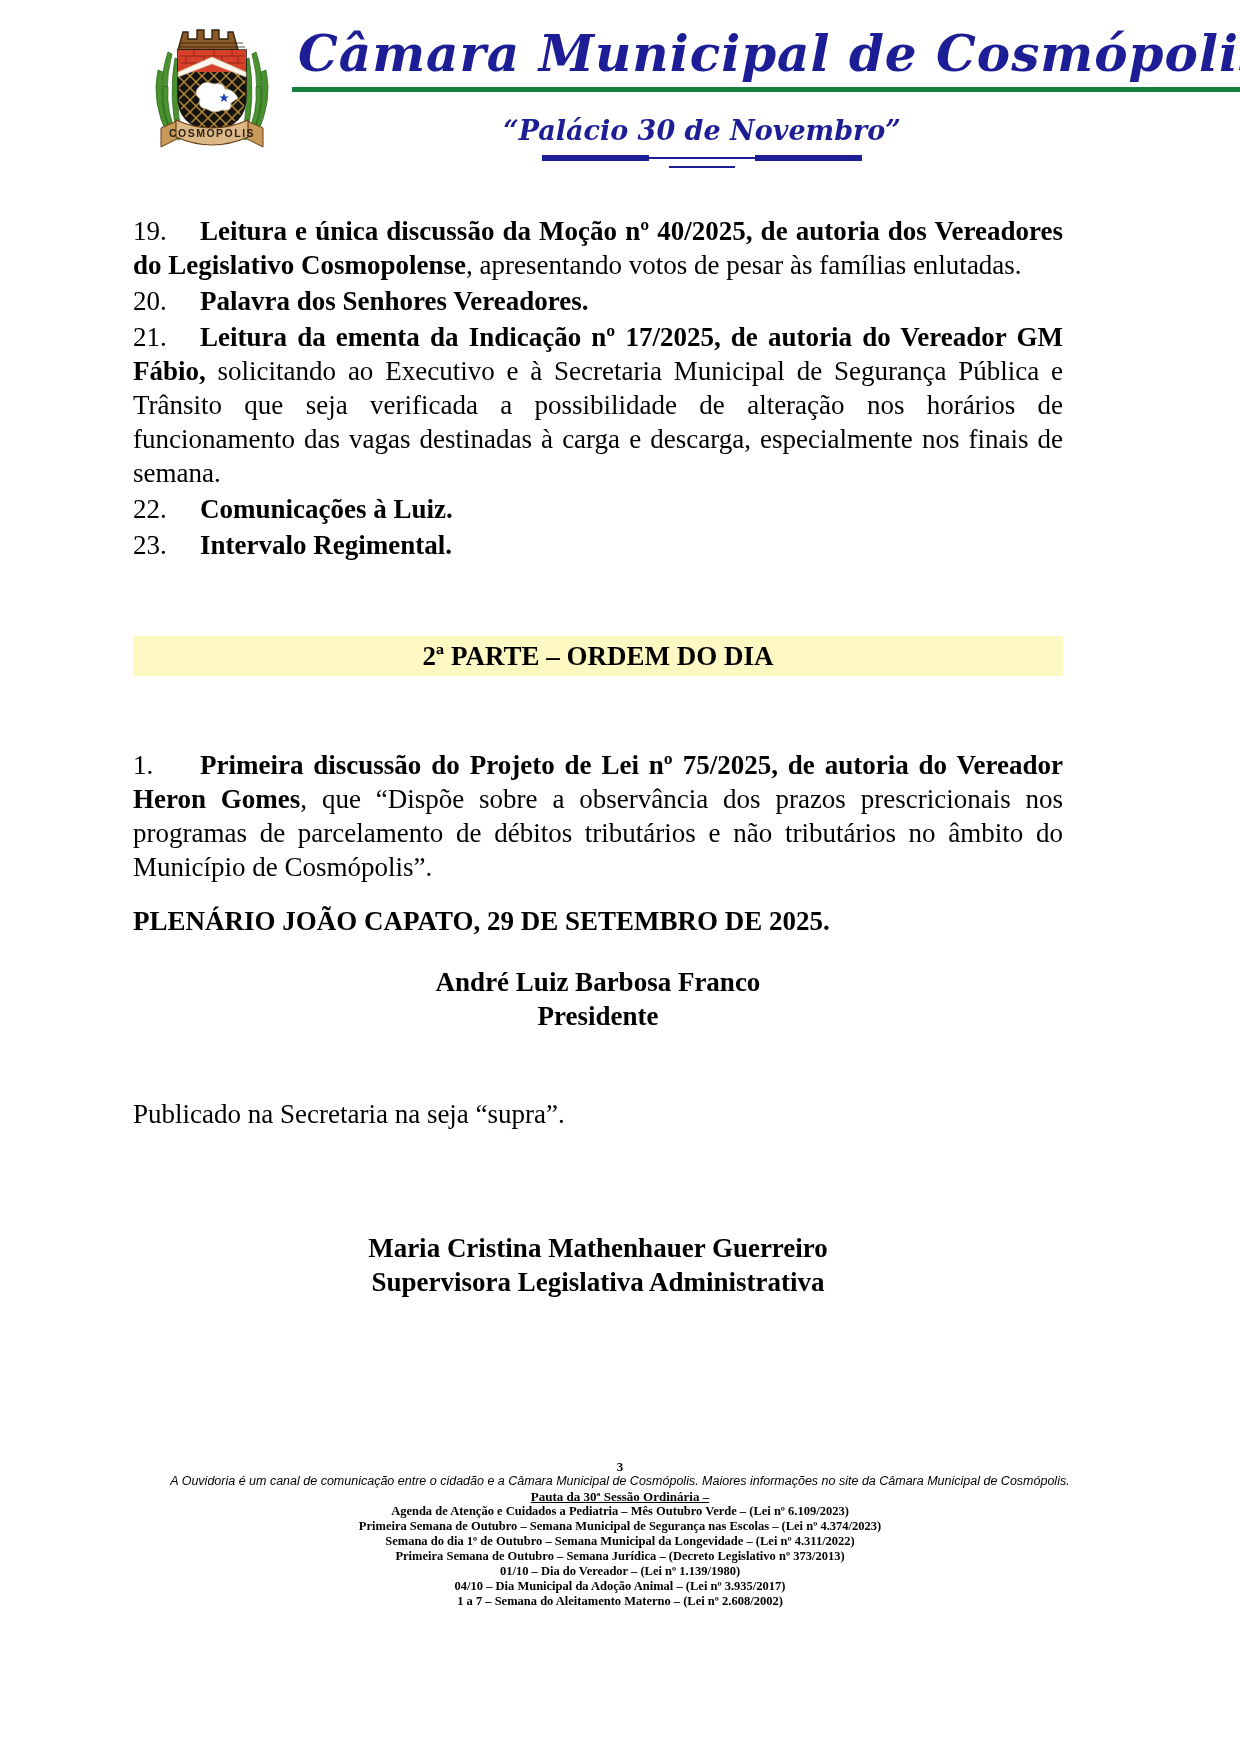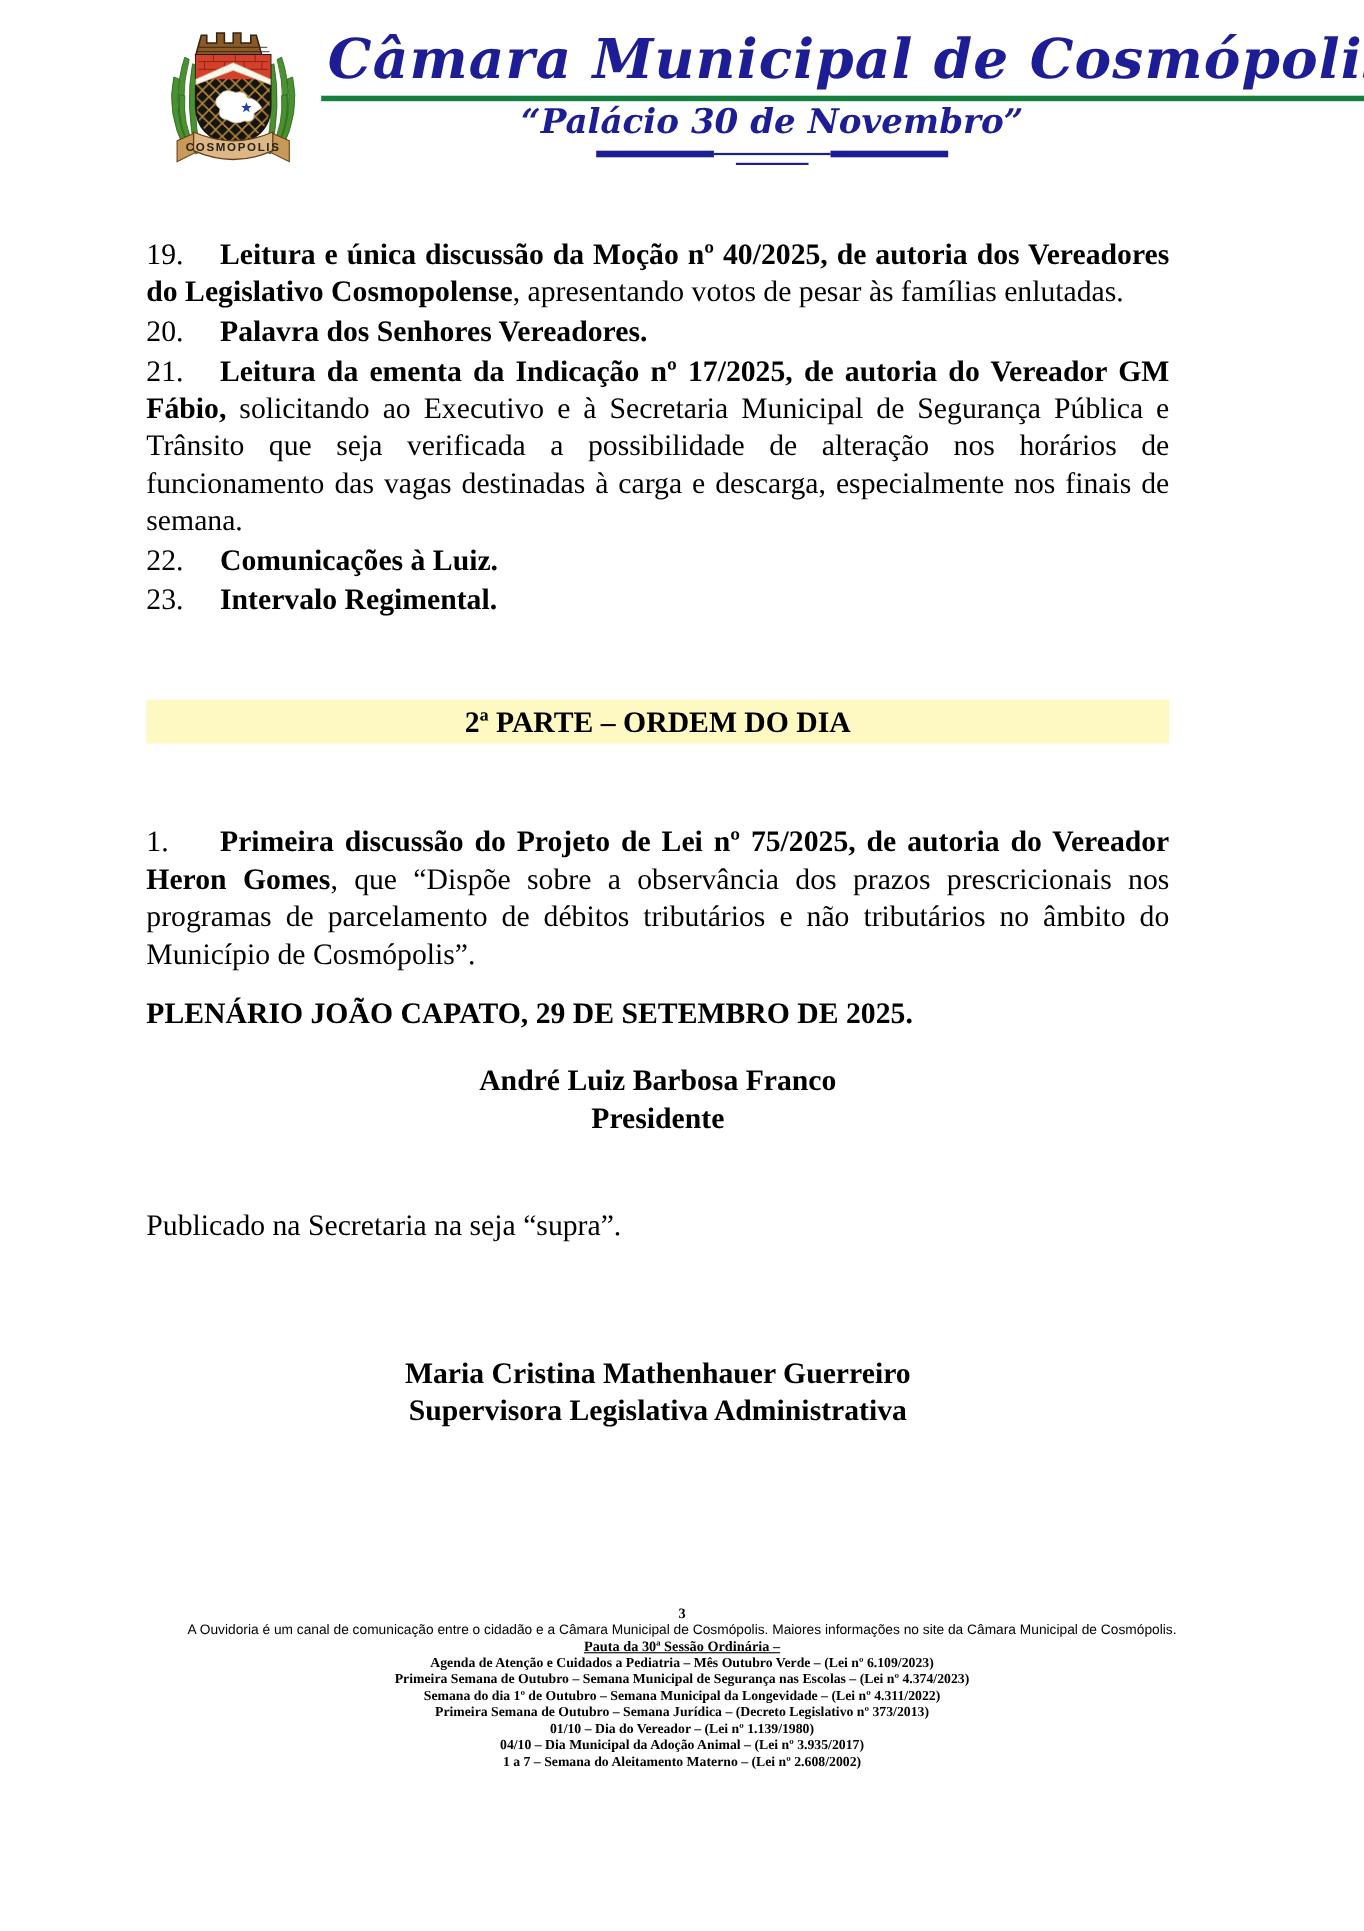--- a/index.html
+++ b/index.html
@@ -10,22 +10,22 @@
 
   
   .logo { position:absolute; left:146px; top:16px; width:132px; height:148px; }
   .titleblock { position:absolute; left:292px; top:26px; width:820px; text-align:center; color:#1d1d96; }
   .title {
     display:inline-block; font-family:"DejaVu Serif", serif; font-style:italic; font-weight:bold;
     font-size:50px; line-height:1.12; letter-spacing:1px;
     padding:0 6px 5px 6px; border-bottom:5px solid #15803d; white-space:nowrap;
   }
   .subtitle {
-    margin-top:2px; font-family:"DejaVu Serif", serif; font-style:italic; font-weight:bold;
-    font-size:31px; line-height:1.1;
+    margin-top:24px; font-family:"DejaVu Serif", serif; font-style:italic; font-weight:bold;
+    font-size:27px; line-height:1.1;
   }
   .divider { margin:9px auto 0 auto; width:320px; display:flex; align-items:center; }
   .divider .thick { flex:1; height:6px; background:#1d1d96; }
   .divider .thin  { flex:1; height:2px; background:#1d1d96; }
   .divider2 { margin:5px auto 0 auto; width:66px; height:2px; background:#1d1d96; }
 
   
   .body {
     position:absolute; left:133px; top:214px; width:930px;
     font-size:27px; line-height:34px;
@@ -41,21 +41,21 @@
   .part2 { margin-top:72px; }
   .plenario { margin-top:20px; font-weight:bold; text-align:left; }
   .sig { text-align:center; font-weight:bold; }
   .sig1 { }
   .published { margin-top:64px; }
   .sig2 { margin-top:100px; }
 
   
   .footer { position:absolute; left:0; top:1460px; width:1240px; text-align:center; }
   .pagenum   { font-size:13px; font-weight:bold; line-height:14px; }
-  .ouvidoria { font-family:"Liberation Sans", sans-serif; font-size:12.5px; line-height:15px; }
+  .ouvidoria { font-family:"Liberation Sans", sans-serif; font-style:italic; font-size:12.5px; line-height:15px; }
   .pauta     { font-size:13px; font-weight:bold; text-decoration:underline; line-height:15px; }
   .fline     { font-size:12.5px; font-weight:bold; line-height:15px; }
 </style>
 </head>
 <body>
 
 <div class="page">
 
   <div class="logo">
     <svg viewBox="0 0 128 148" width="132" height="148">

